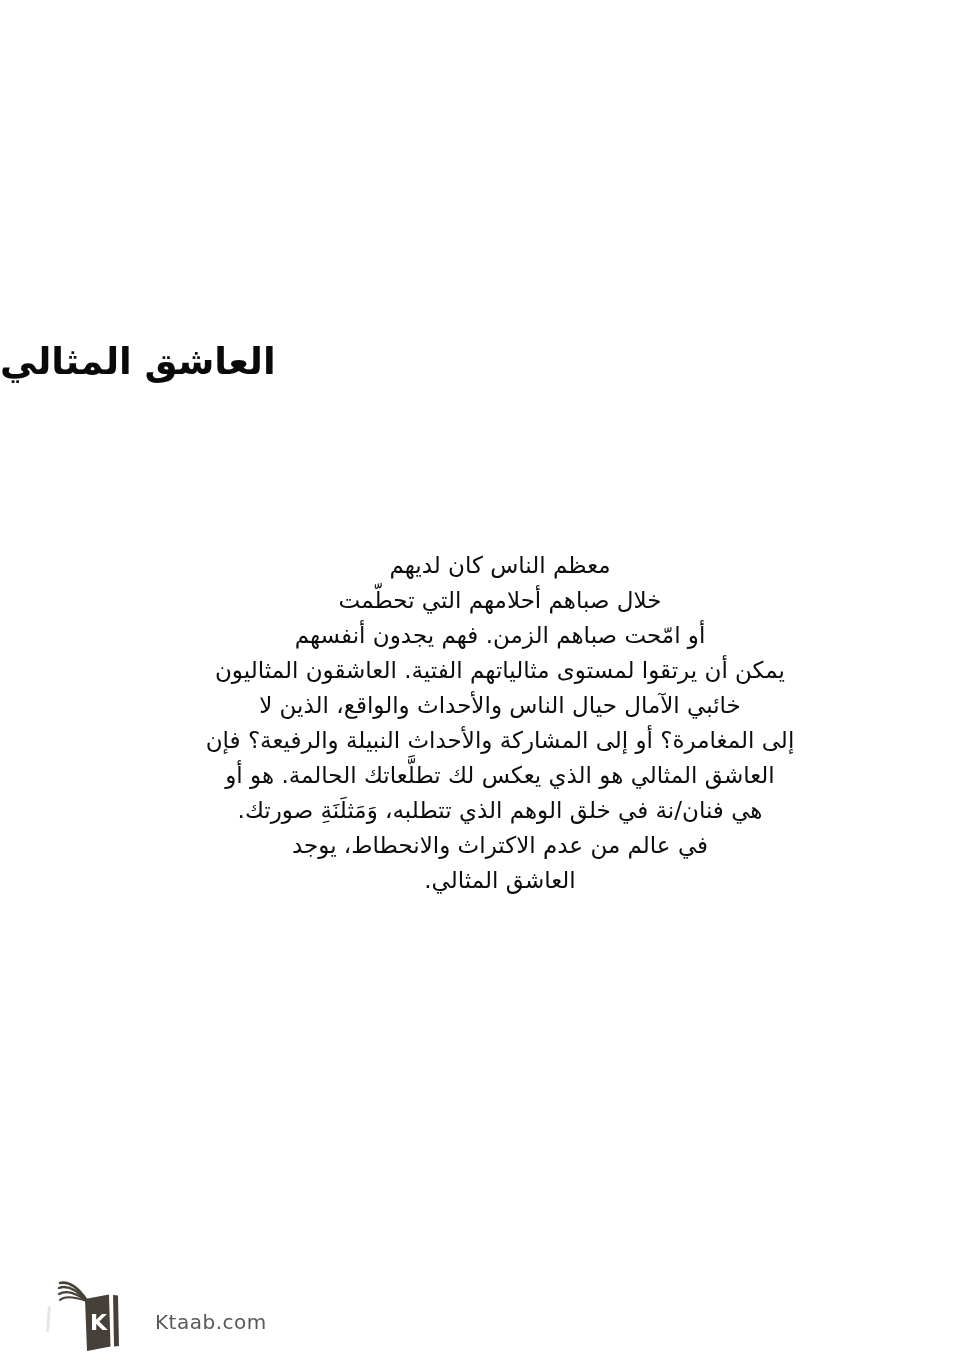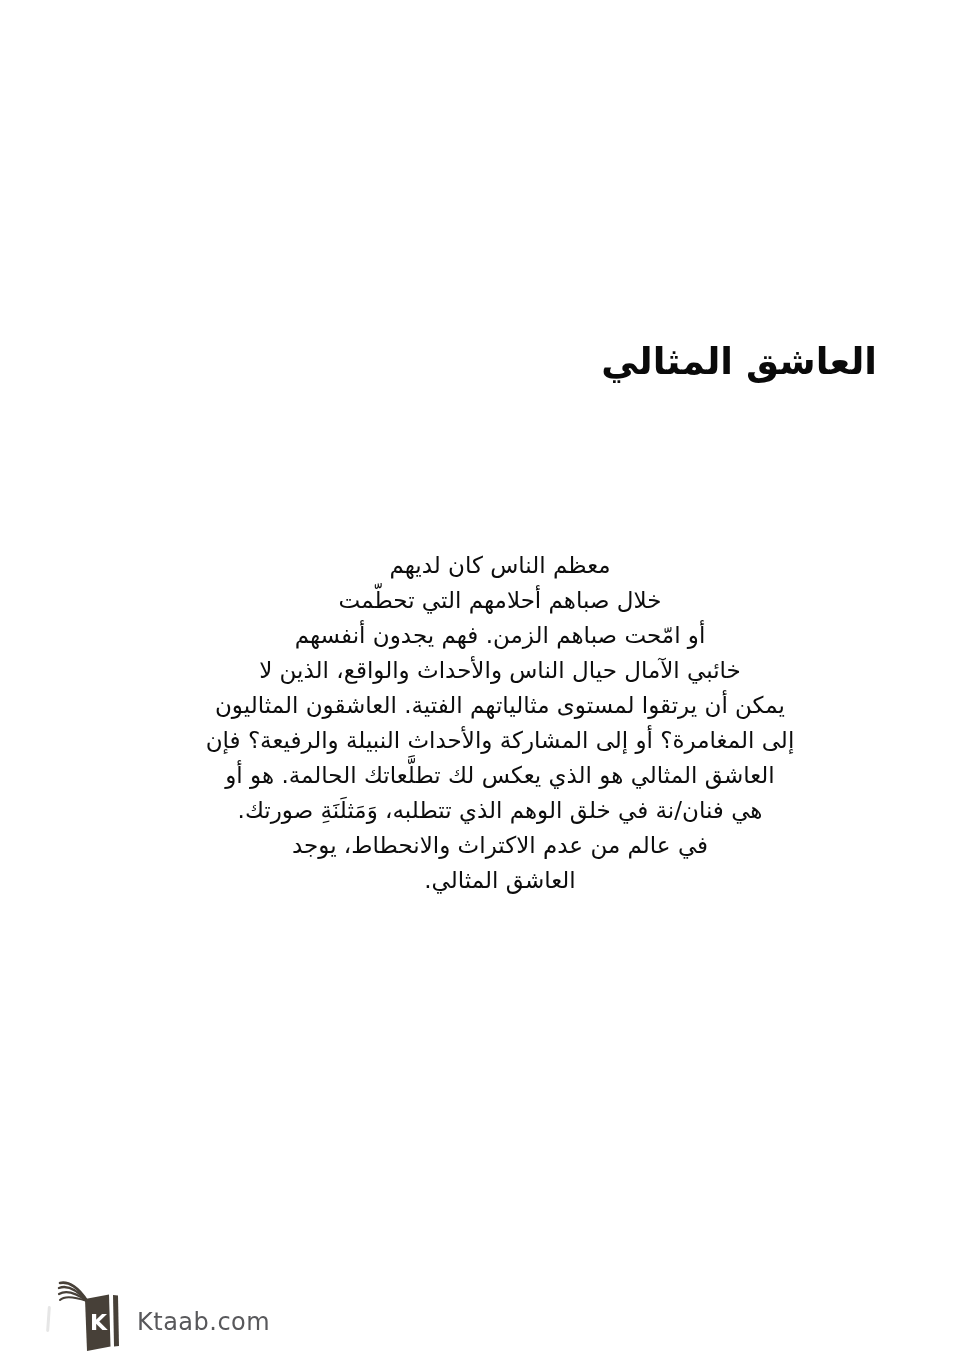--- a/index.html
+++ b/index.html
@@ -18,21 +18,21 @@
     position: absolute;
     inset: 0;
     background: #ffffff;
   }
   .chapter-title {
     position: absolute;
     top: 340px;
     left: 0;
     width: 877px;
     margin: 0;
-    text-align: right;
+    text-align: left;
     direction: rtl;
     font-family: "DejaVu Sans", sans-serif;
     font-size: 37px;
     font-weight: 700;
     color: #0a0a0a;
     letter-spacing: 0;
   }
   .body-text {
     position: absolute;
     top: 548px;
@@ -58,24 +58,24 @@
     top: 1278px;
     display: flex;
     align-items: center;
   }
   .logo-icon {
     width: 64px;
     height: 74px;
     display: block;
   }
   .brand-name {
-    margin-left: 17px;
+    margin-left: 35px;
     margin-top: 14px;
     font-family: "DejaVu Sans", sans-serif;
-    font-size: 24px;
+    font-size: 20px;
     font-weight: 400;
     color: #58585b;
     letter-spacing: 0.5px;
   }
   .scan-artifact {
     position: absolute;
     left: -9px;
     top: 28px;
     width: 3px;
     height: 26px;
@@ -88,22 +88,22 @@
 <body>
 
 <div class="page">
 
   <h1 class="chapter-title">العاشق المثالي</h1>
 
   <div class="body-text">
     <div class="line">معظم الناس كان لديهم</div>
     <div class="line">خلال صباهم أحلامهم التي تحطّمت</div>
     <div class="line">أو امّحت صباهم الزمن. فهم يجدون أنفسهم</div>
+    <div class="line">يمكن أن يرتقوا لمستوى مثالياتهم الفتية. العاشقون المثاليون</div>
     <div class="line">خائبي الآمال حيال الناس والأحداث والواقع، الذين لا</div>
-    <div class="line">يمكن أن يرتقوا لمستوى مثالياتهم الفتية. العاشقون المثاليون</div>
     <div class="line">إلى المغامرة؟ أو إلى المشاركة والأحداث النبيلة والرفيعة؟ فإن</div>
     <div class="line">العاشق المثالي هو الذي يعكس لك تطلَّعاتك الحالمة. هو أو</div>
     <div class="line">هي فنان/نة في خلق الوهم الذي تتطلبه، وَمَثلَنَةِ صورتك.</div>
     <div class="line">في عالم من عدم الاكتراث والانحطاط، يوجد</div>
     <div class="line">العاشق المثالي.</div>
   </div>
 
   <div class="watermark">
     <span class="scan-artifact"></span>
     <svg class="logo-icon" viewBox="0 0 64 74" xmlns="http://www.w3.org/2000/svg">

